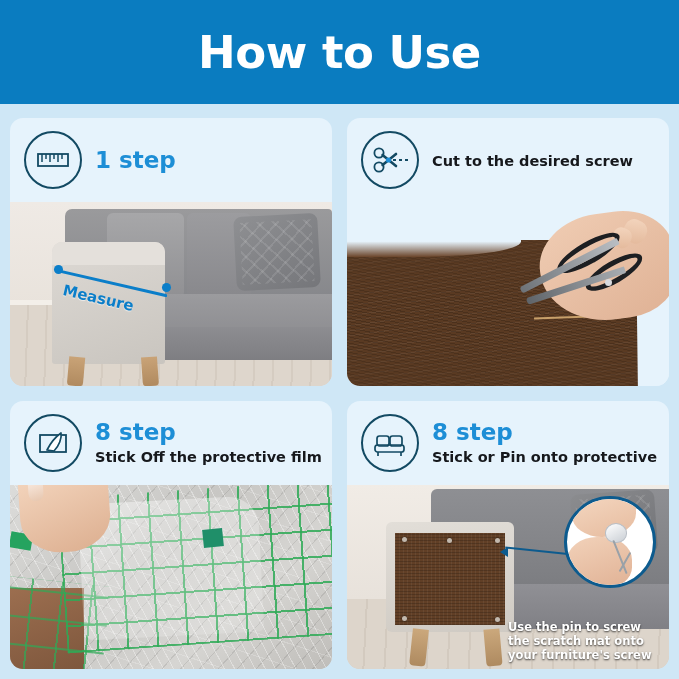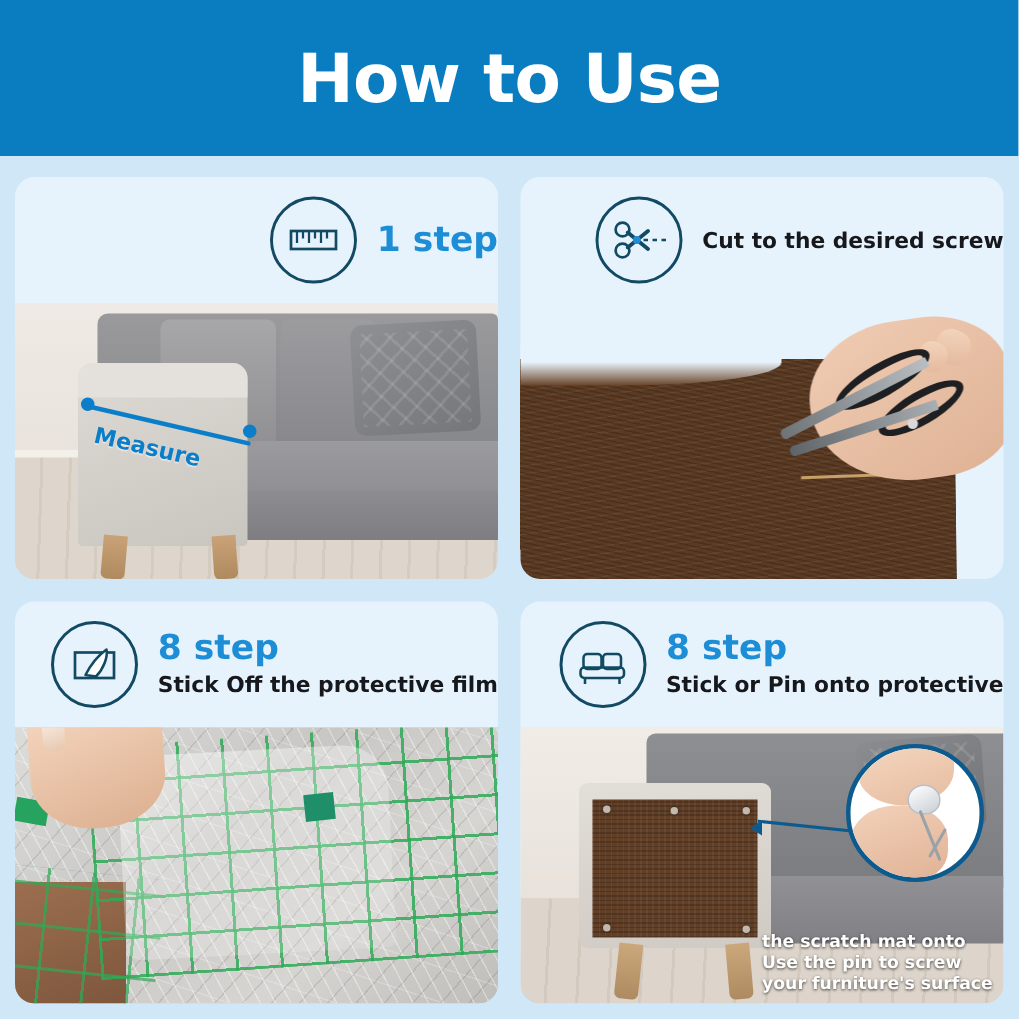--- a/index.html
+++ b/index.html
@@ -46,21 +46,20 @@
     border-radius: 13px;
     overflow: hidden;
   }
 
   
   .card-head {
     position: absolute; left: 0; top: 0;
     width: 100%; height: 84px;
     display: flex; align-items: center;
     padding-left: 14px;
-    justify-content: flex-end;
   }
   .icon-circle {
     flex: 0 0 auto;
     width: 58px; height: 58px;
     border: 2px solid #134a63;
     border-radius: 50%;
     display: flex; align-items: center; justify-content: center;
   }
   .head-text { margin-left: 13px; }
   .step-label {
@@ -498,21 +497,21 @@
         <div class="callout-arrow"></div>
         <div class="callout-leader"></div>
         <div class="callout">
           <div class="fingerA"></div>
           <div class="fingerB"></div>
           <div class="pin-head"></div>
           <div class="pin-tail"></div>
           <div class="pin-tail2"></div>
         </div>
         <div class="p4-caption">
+          <div>Use the pin to screw</div>
           <div>the scratch mat onto</div>
-          <div>Use the pin to screw</div>
-          <div>your furniture's surface</div>
+          <div>your furniture's screw</div>
         </div>
       </div>
     </div>
 
   </div>
 </div>
 
 </body></html>

